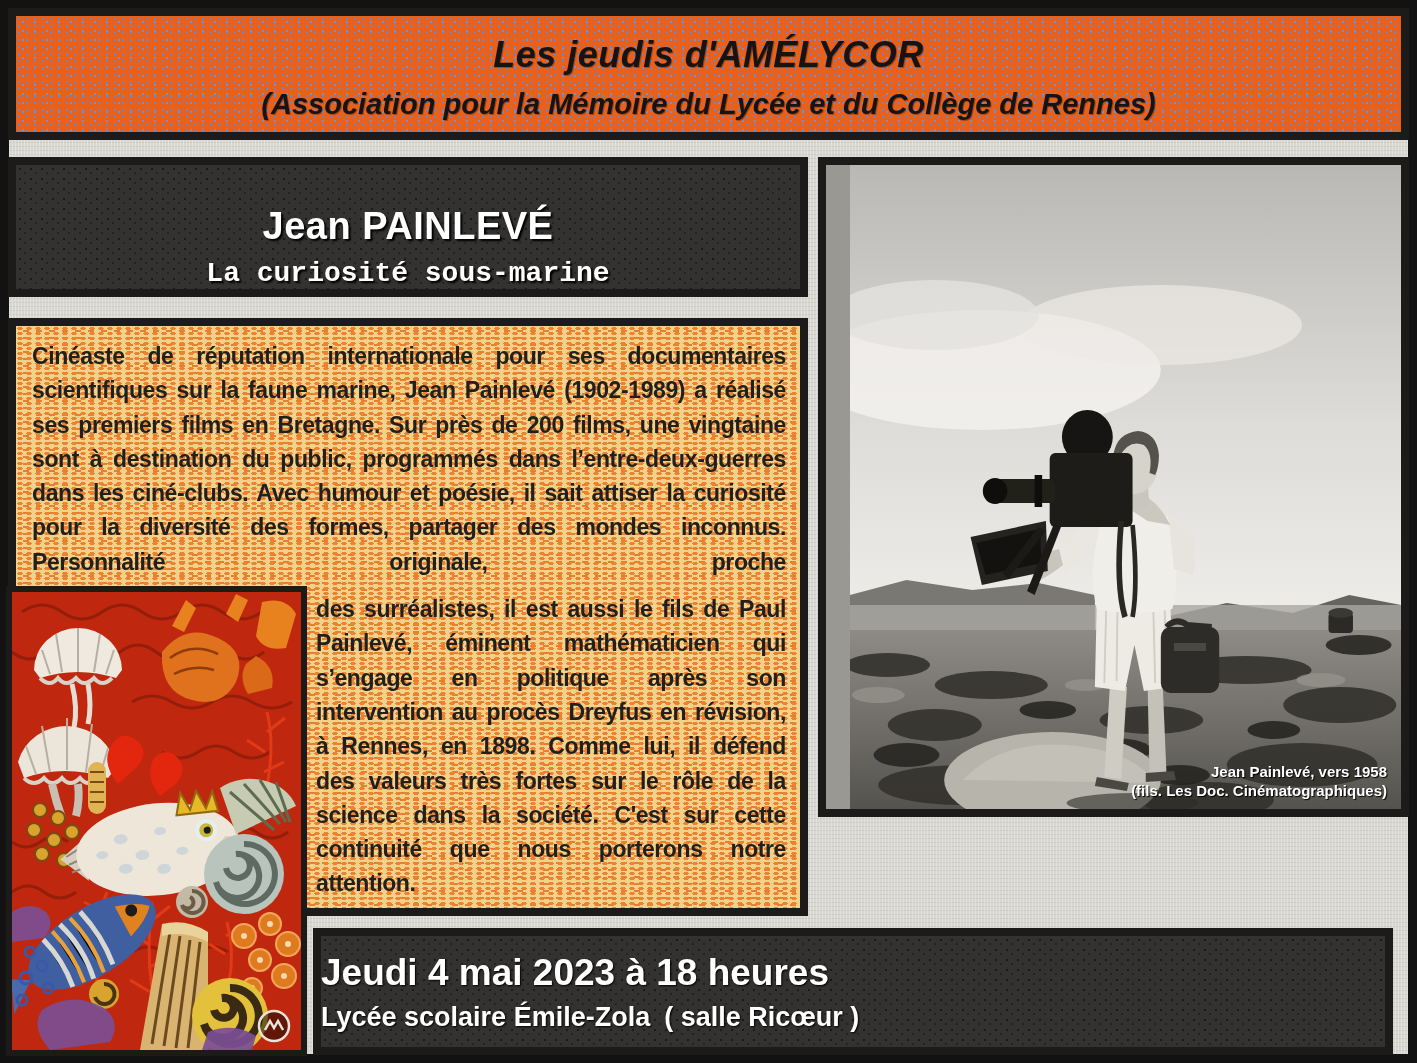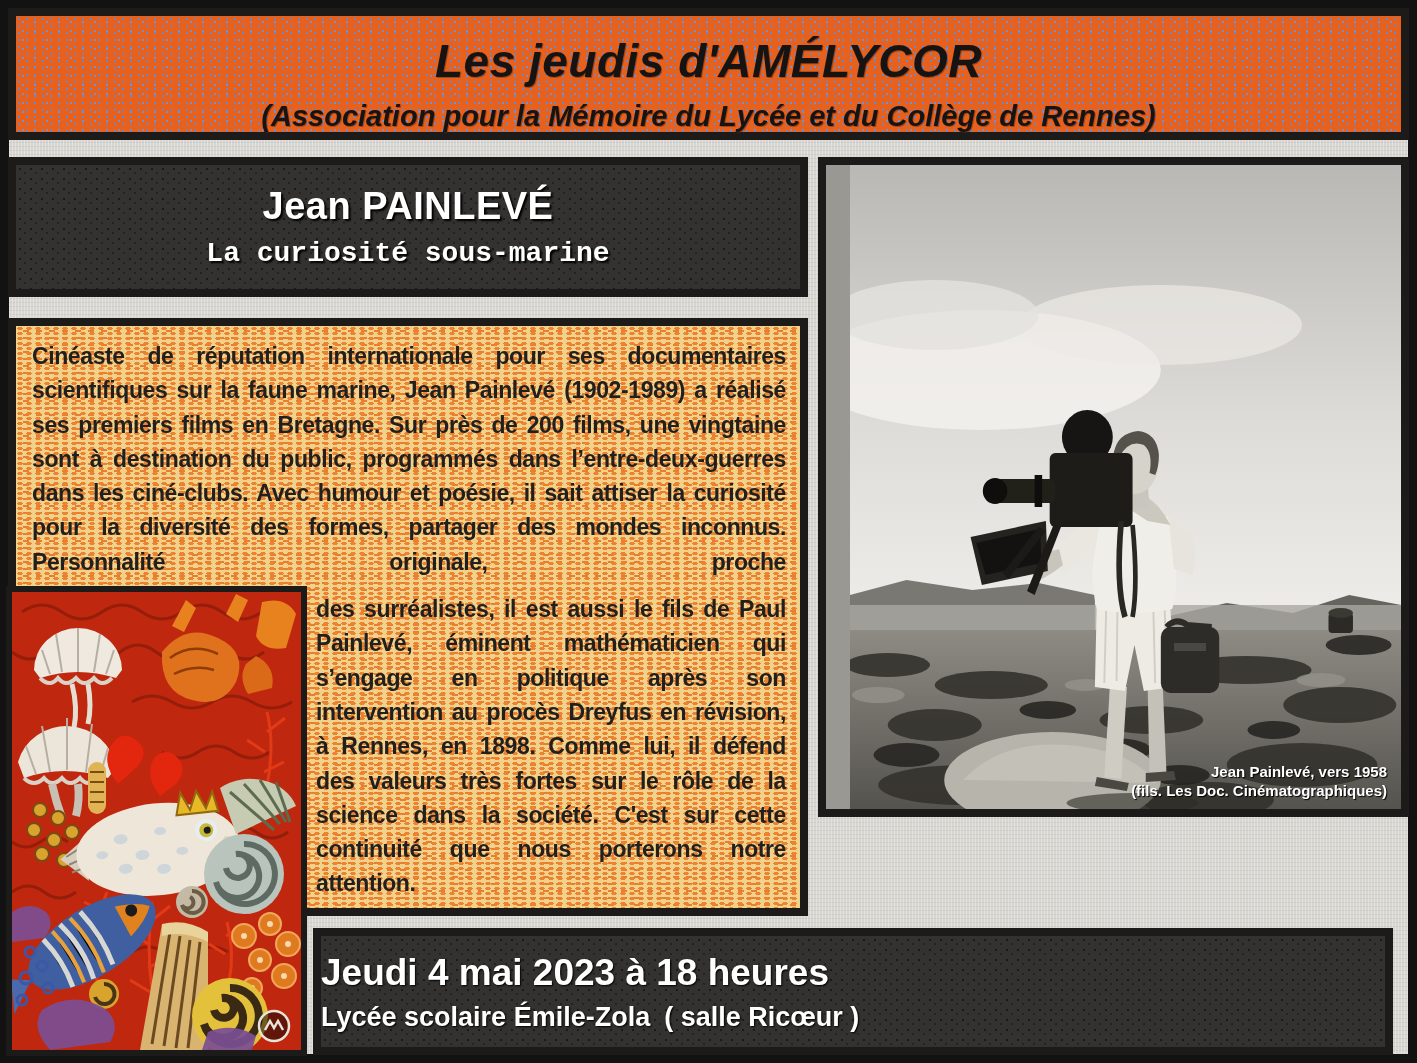--- a/index.html
+++ b/index.html
@@ -30,25 +30,25 @@
   }
   .tan-dashed{
     background-color:#f1d28b;
     background-image:
       radial-gradient(3.2px 1.3px at 4px 2.5px, #ec8232 90%, rgba(0,0,0,0)),
       radial-gradient(3.2px 1.3px at 10px 5px, #e87e2e 90%, rgba(0,0,0,0));
     background-size: 9px 5px, 13px 7px;
   }
   
   #banner{left:8px; top:8px; right:8px; height:132px; text-align:center;}
-  #banner .t1{margin-top:18px; font-size:46px; font-weight:bold; font-style:italic; color:#161413; letter-spacing:.5px; text-shadow:1px 1px 0 rgba(90,40,10,.45);}
+  #banner .t1{margin-top:18px; font-size:36px; font-weight:bold; font-style:italic; color:#161413; letter-spacing:.5px; text-shadow:1px 1px 0 rgba(90,40,10,.45);}
   #banner .t2{margin-top:12px; font-size:29px; font-weight:bold; font-style:italic; color:#161413; text-shadow:1px 1px 0 rgba(90,40,10,.45);}
   
   #title-box{left:8px; top:157px; width:800px; height:140px; text-align:center; color:#fff;}
-  #title-box .t1{margin-top:20px; font-size:38px; font-weight:bold; letter-spacing:.5px; text-shadow:2px 2px 2px #000;}
+  #title-box .t1{margin-top:40px; font-size:38px; font-weight:bold; letter-spacing:.5px; text-shadow:2px 2px 2px #000;}
   #title-box .t2{margin-top:10px; font-size:28px; font-weight:bold; text-shadow:2px 2px 2px #000;font-family:Liberation Mono, monospace;}
   
   #bio-box{left:8px; top:318px; width:800px; height:598px; overflow:hidden;}
   #bio-box .txt{
     margin:0; padding:13px 14px 0 16px; color:#21201f;
     font-size:23px; font-weight:bold; line-height:34.3px;
     letter-spacing:-0.4px; word-spacing:1px; text-align:justify;
   }
   #bio-box .part1{text-align-last:justify;}
   #bio-box .part2{margin-left:284px;}

